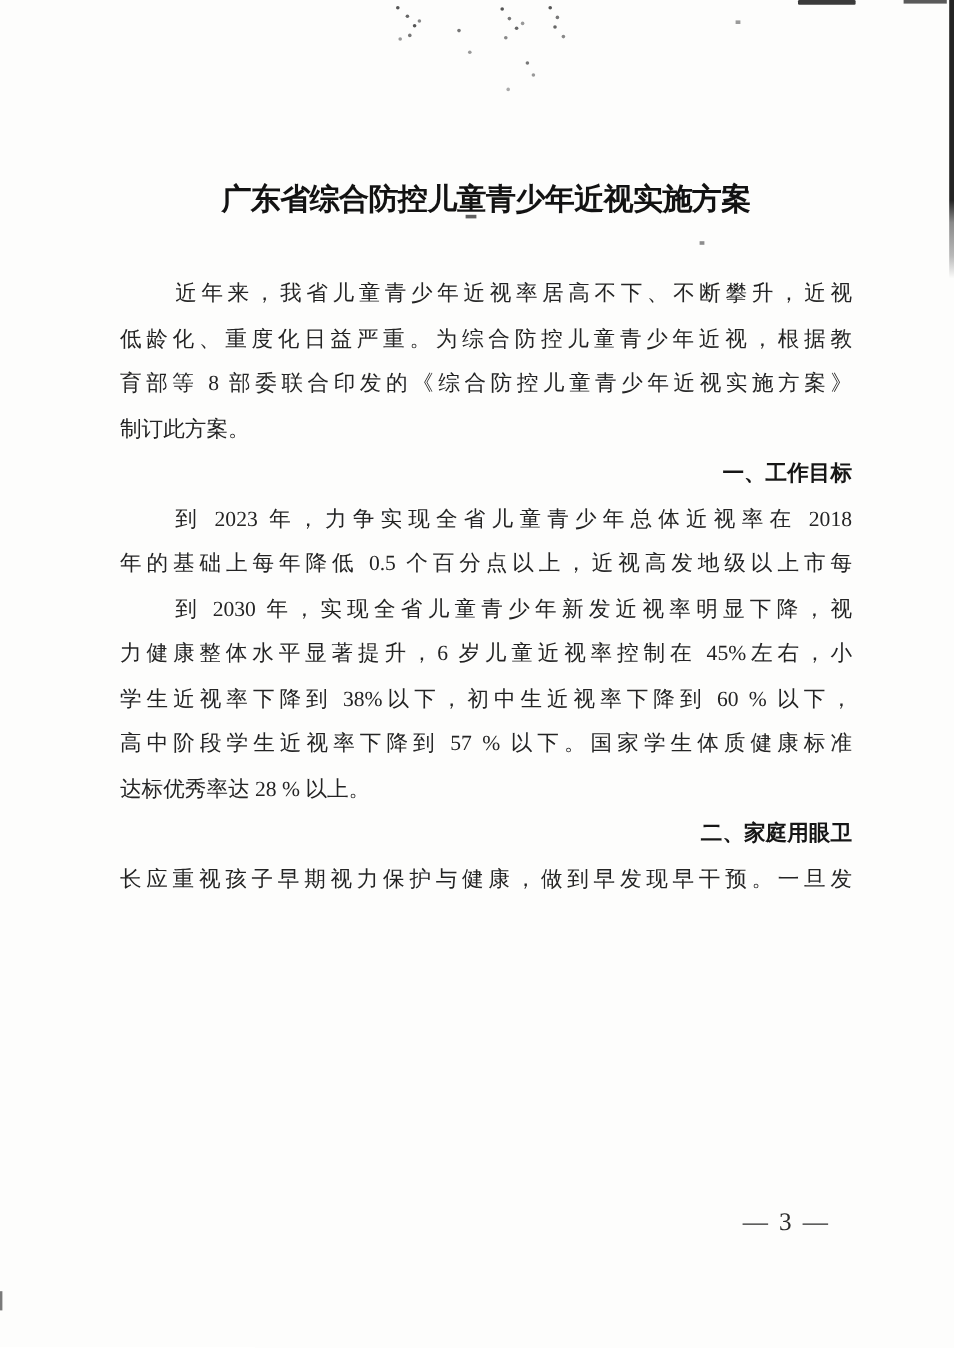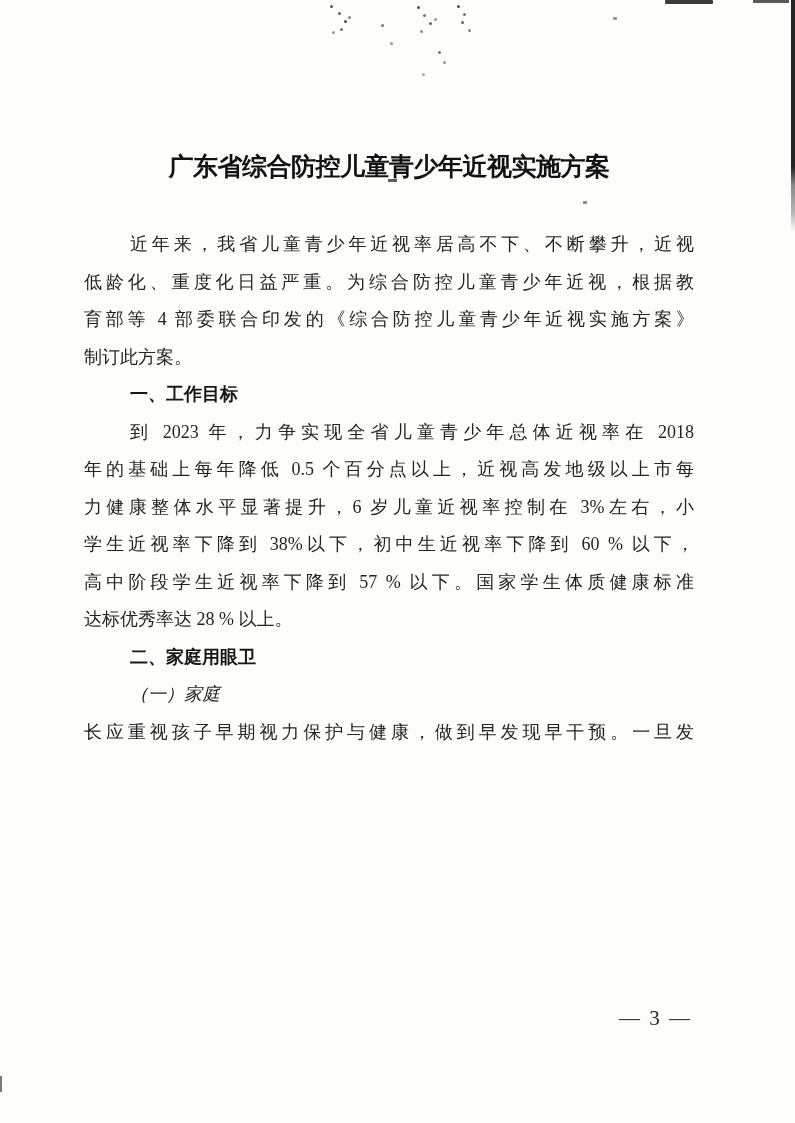--- a/index.html
+++ b/index.html
@@ -7,41 +7,41 @@
     position: relative;
     width: 795px;
     height: 1123px;
     background: #fdfdfc;
     overflow: hidden;
     font-family: "Liberation Serif", "DejaVu Serif", serif;
     color: #1f1f1f;
   }
   .doc {
     position: absolute;
-    left: 84px;
+    left: 100px;
     top: 148px;
     width: 610px;
   }
   .title {
     margin: 0 0 36px 0;
     font-size: 25px;
     line-height: 38px;
     font-weight: 900;
     text-align: center;
     letter-spacing: -0.5px;
     color: #121212;
   }
   .line {
     height: 37.5px;
     line-height: 45px;
     font-size: 18px;
     color: #242424;
   }
   .fill { text-align: justify; text-align-last: justify; }
-  .indent { text-indent: 46px; }
+  .indent { text-indent: 46px; text-align: right; }
   .heading {
     font-family: "Liberation Sans", "DejaVu Sans", sans-serif;
     font-weight: bold;
     color: #161616;
   }
   .kaiti { font-style: italic; }
   .page-number {
     position: absolute;
     top: 999px;
     right: 103px;
@@ -87,28 +87,28 @@
   <div class="artifact dash-under-title"></div>
   <div class="artifact dot-a"></div>
   <div class="artifact dot-b"></div>
   <div class="artifact sliver-left"></div>
 
   <div class="doc">
     <h1 class="title">广东省综合防控儿童青少年近视实施方案</h1>
 
     <div class="line fill indent">近年来，我省儿童青少年近视率居高不下、不断攀升，近视</div>
     <div class="line fill">低龄化、重度化日益严重。为综合防控儿童青少年近视，根据教</div>
-    <div class="line fill">育部等 4 部委联合印发的《综合防控儿童青少年近视实施方案》</div>
+    <div class="line fill">育部等 8 部委联合印发的《综合防控儿童青少年近视实施方案》</div>
     <div class="line">制订此方案。</div>
     <div class="line heading indent">一、工作目标</div>
     <div class="line fill indent">到 2023 年，力争实现全省儿童青少年总体近视率在 2018</div>
     <div class="line fill">年的基础上每年降低 0.5 个百分点以上，近视高发地级以上市每</div>
-    <div class="line fill">力健康整体水平显著提升，6 岁儿童近视率控制在 3%左右，小</div>
+    <div class="line fill indent">到 2030 年，实现全省儿童青少年新发近视率明显下降，视</div>
+    <div class="line fill">力健康整体水平显著提升，6 岁儿童近视率控制在 45%左右，小</div>
     <div class="line fill">学生近视率下降到 38%以下，初中生近视率下降到 60 % 以下，</div>
     <div class="line fill">高中阶段学生近视率下降到 57 % 以下。国家学生体质健康标准</div>
     <div class="line">达标优秀率达 28 % 以上。</div>
     <div class="line heading indent">二、家庭用眼卫</div>
-    <div class="line kaiti indent">（一）家庭</div>
     <div class="line fill">长应重视孩子早期视力保护与健康，做到早发现早干预。一旦发</div>
   </div>
 
   <div class="page-number">— 3 —</div>
 </div>
 
 </body></html>

